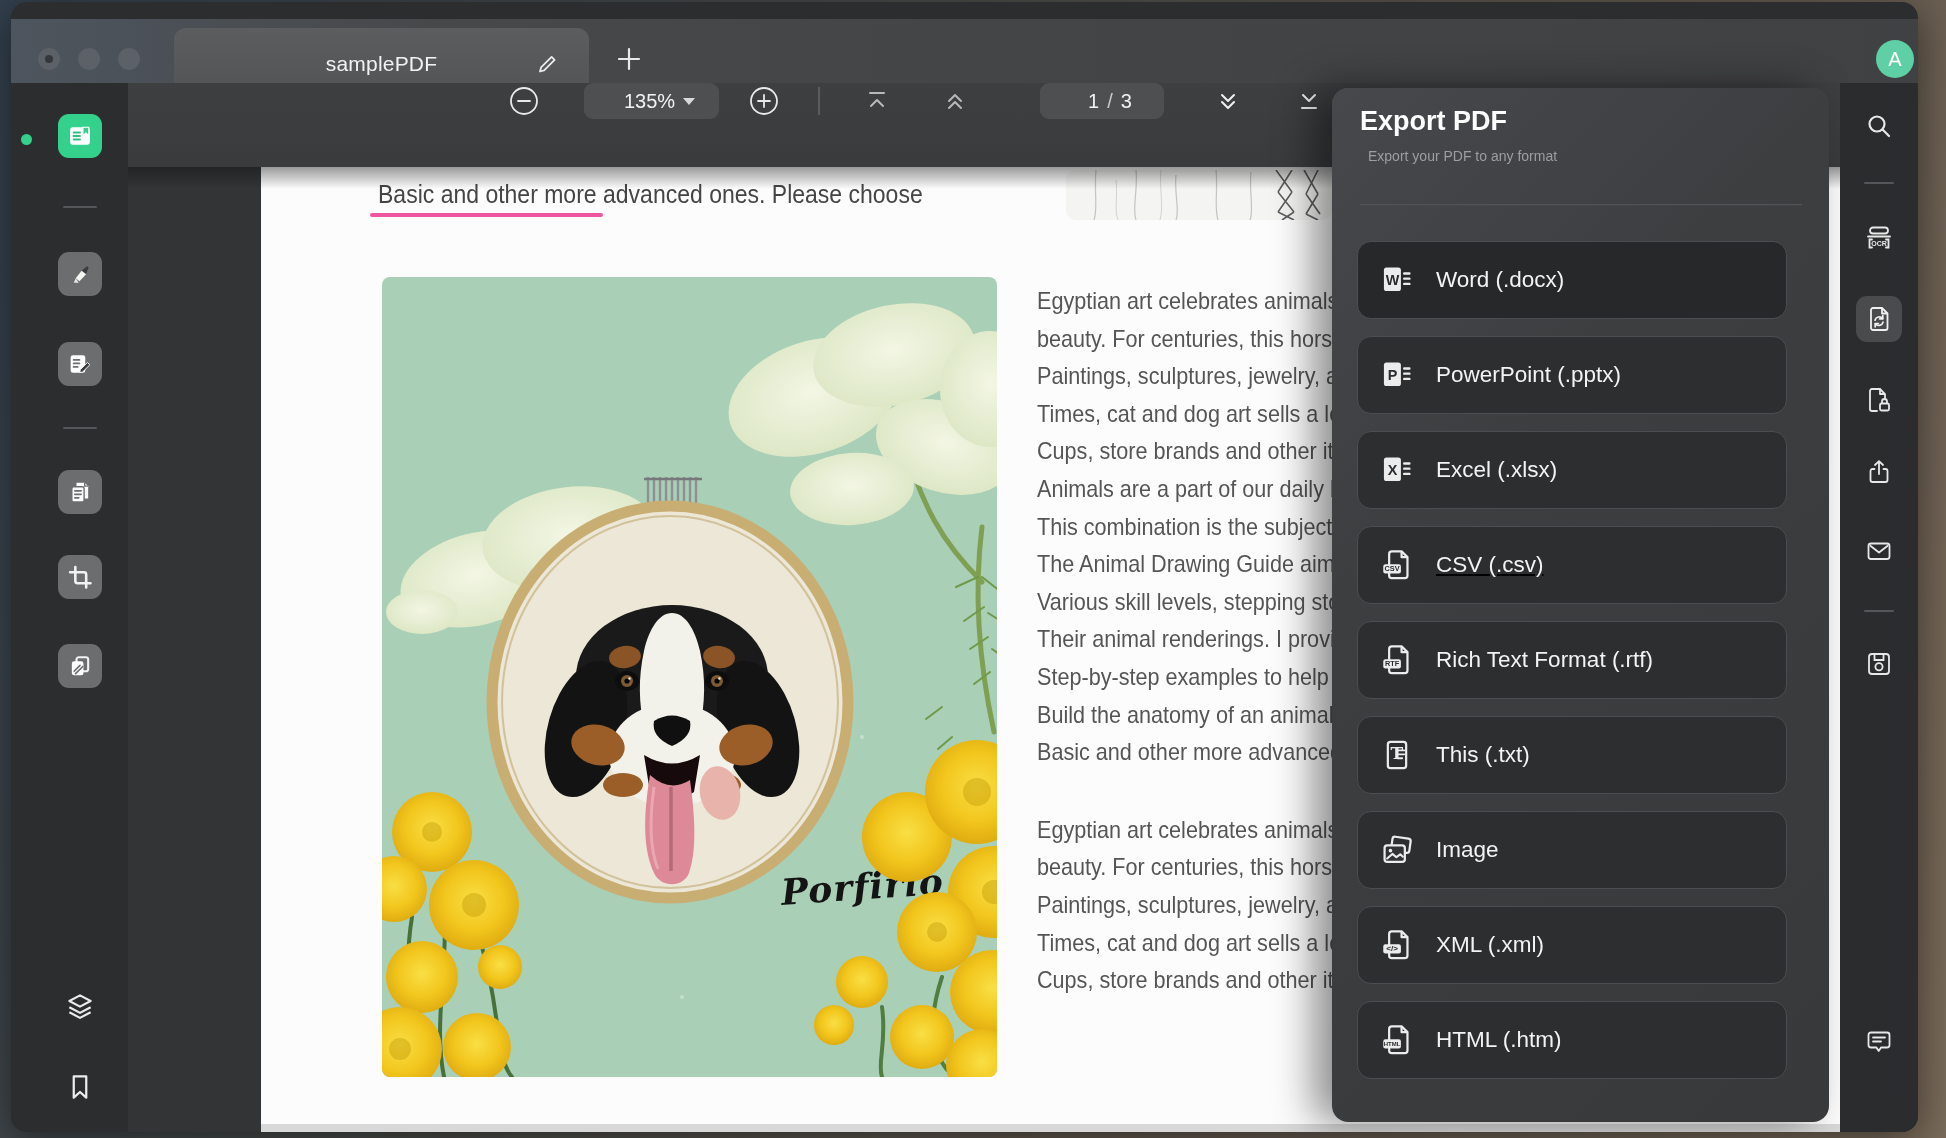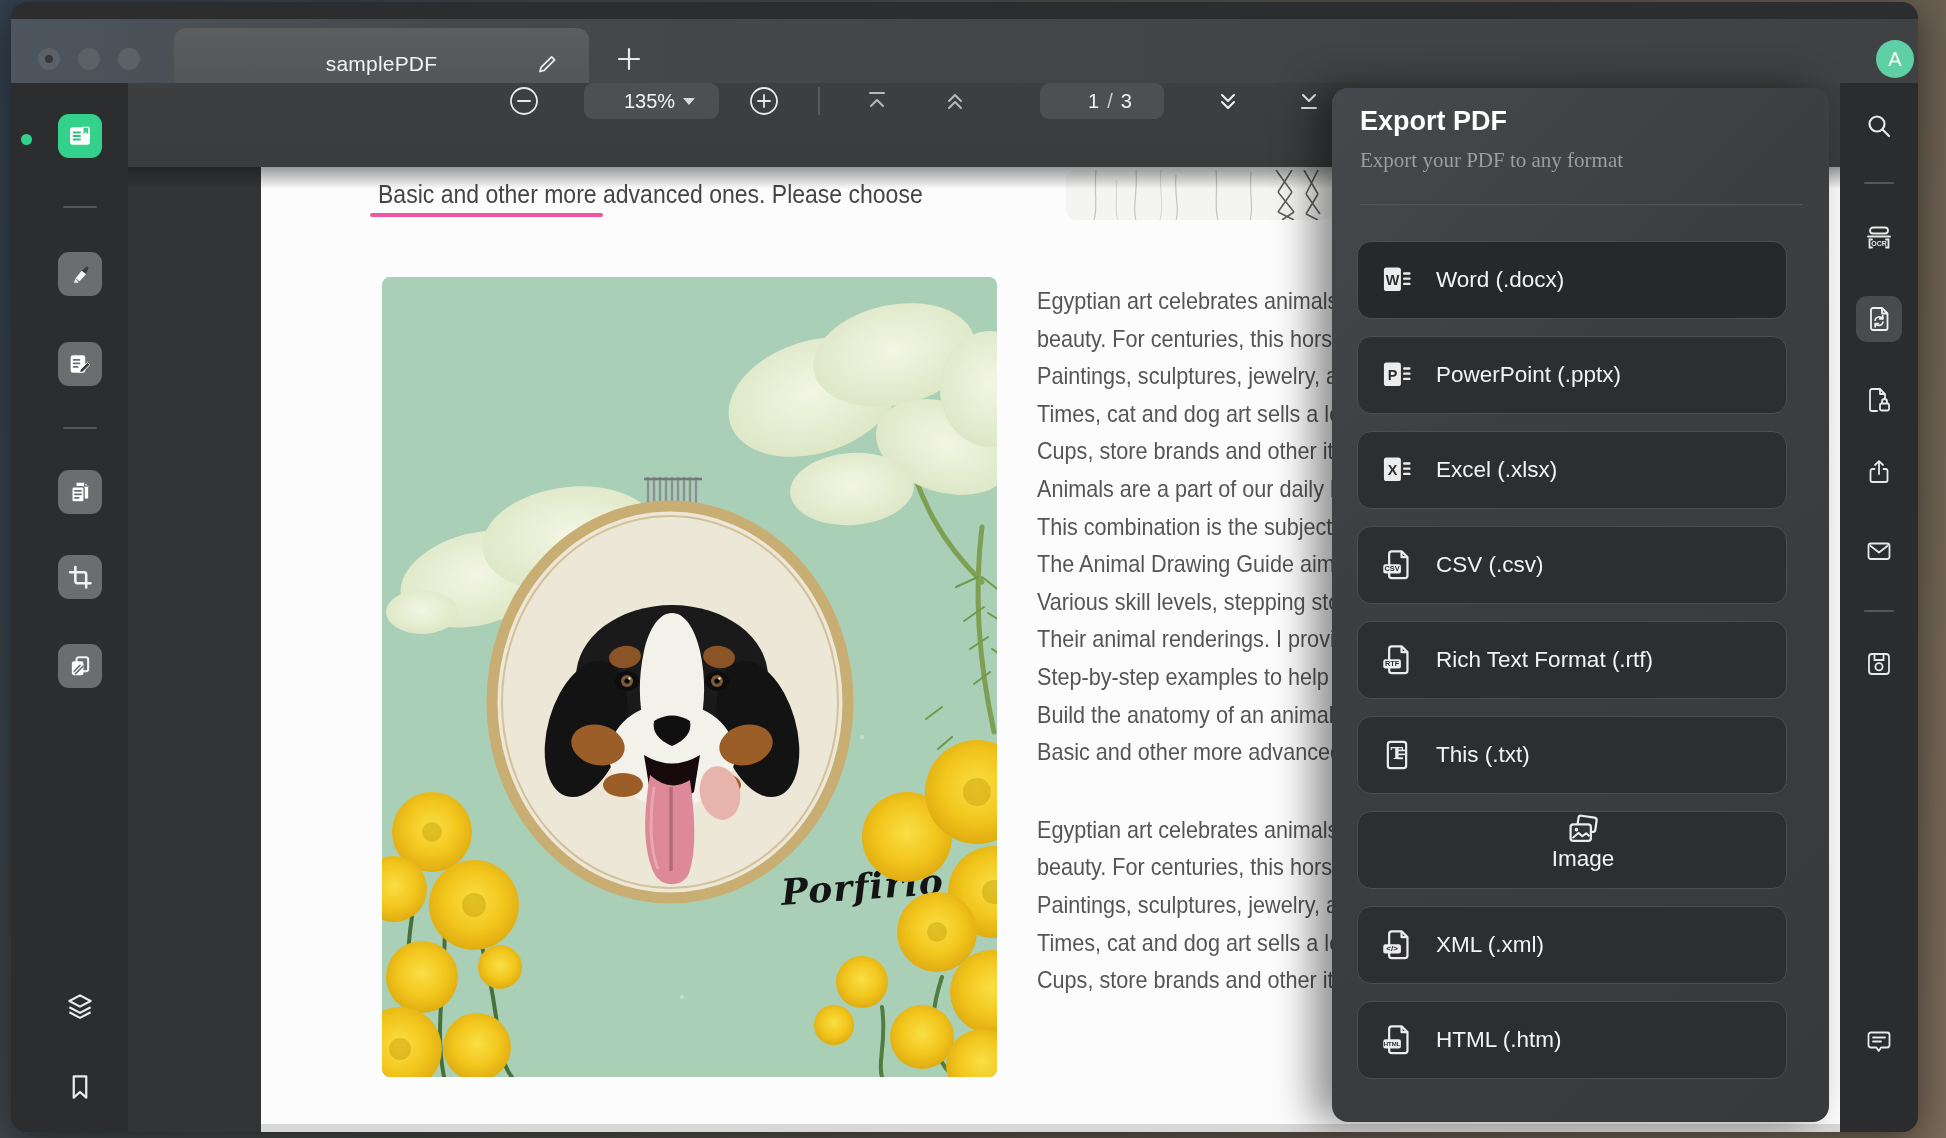--- a/index.html
+++ b/index.html
@@ -51,21 +51,21 @@
   .tb-ico{position:absolute;width:30px;height:30px;top:84px;}
   .tb-box{position:absolute;top:81px;height:36px;border-radius:9px;background:#4e4f51;
     display:flex;align-items:center;justify-content:center;color:#f2f2f2;font-size:20px;gap:8px;padding-left:16px;}
   .tb-div{position:absolute;left:807px;top:85px;width:2px;height:28px;background:#5a5b5d;}
   .caret{width:0;height:0;border-left:6px solid transparent;border-right:6px solid transparent;border-top:7px solid #d9d9d9;}
   
   .panel{position:absolute;left:1321px;top:86px;width:497px;height:1034px;border-radius:16px;
     background:linear-gradient(135deg,#47484b 0%,#3d3e40 35%,#38393b 100%);
     box-shadow:-18px 0 40px rgba(0,0,0,.45);}
   .panel-title{position:absolute;left:28px;top:18px;color:#fff;font-size:27px;font-weight:bold;}
-  .panel-sub{position:absolute;left:28px;top:60px;color:#9d9ea0;font-size:21px;font-family:Liberation Serif, serif;}
+  .panel-sub{position:absolute;left:36px;top:60px;color:#9d9ea0;font-size:14px;}
   .panel-div{position:absolute;left:28px;top:116px;width:442px;height:1px;background:#54555735;border-top:1px solid #525356;}
   .fmt-btn{position:absolute;left:25px;width:430px;height:78px;border-radius:14px;background:#2d2e30;
     border:1px solid #4c4d50;box-sizing:border-box;display:flex;align-items:center;cursor:pointer;}
   .fmt-btn.first{background:#27282a;}
   .fmt-btn .fico{width:34px;height:34px;margin-left:22px;flex:0 0 auto;}
   .fmt-btn .flabel{margin-left:22px;color:#f3f3f3;font-size:22.5px;}
   
   .rsb{position:absolute;left:1829px;top:81px;width:78px;height:1049px;background:#2b2c2d;}
   .rsb-ico{position:absolute;left:1853px;width:30px;height:30px;}
   .rsb-div{position:absolute;left:1853px;width:30px;height:2px;background:#55565a;border-radius:2px;}
@@ -432,21 +432,21 @@
         <div class="fmt-btn" style="top: 343px;">
           <span class="fico">
             <svg viewBox="0 0 26 26" width="34" height="34">
               <rect x="3" y="3.5" width="13" height="18" rx="2" fill="#ececec"></rect>
               <text x="9.5" y="16.5" text-anchor="middle" font-size="11" font-weight="bold" fill="#2b2c2e" font-family="Liberation Sans,sans-serif">X</text>
               <path d="M18.5 8h4M18.5 12h4M18.5 16h4" stroke="#ececec" stroke-width="1.8" stroke-linecap="round"></path>
             </svg>
           </span>
           <span class="flabel">Excel (.xlsx)</span>
         </div>
-        <div class="fmt-btn" style="top: 438px;">
+        <div class="fmt-btn" style="top: 438px; text-decoration: underline;">
           <span class="fico">
             <svg viewBox="0 0 26 26" width="34" height="34">
               <path d="M9 2.5h7.5l4.5 4.5v14a2 2 0 0 1-2 2H9a2 2 0 0 1-2-2v-16.5a2 2 0 0 1 2-2z" fill="none" stroke="#ececec" stroke-width="1.7" stroke-linejoin="round"></path>
               <path d="M16.5 2.5V7h4.5" fill="none" stroke="#ececec" stroke-width="1.7" stroke-linejoin="round"></path>
               <rect x="2.5" y="12.5" width="13.5" height="7" rx="1.6" fill="#ececec"></rect>
               <text x="9.2" y="17.8" text-anchor="middle" font-size="5.6" font-weight="bold" fill="#2b2c2e" font-family="Liberation Sans,sans-serif">CSV</text>
             </svg>
           </span>
           <span class="flabel">CSV (.csv)</span>
         </div>
@@ -464,21 +464,21 @@
         <div class="fmt-btn" style="top: 628px;">
           <span class="fico">
             <svg viewBox="0 0 26 26" width="34" height="34">
               <path d="M8 3h10a2 2 0 0 1 2 2v16a2 2 0 0 1-2 2H8a2 2 0 0 1-2-2V5a2 2 0 0 1 2-2z" fill="none" stroke="#ececec" stroke-width="1.7"></path>
               <text x="8" y="16" font-size="13" font-weight="bold" font-family="DejaVu Serif,serif" fill="#ececec">T</text>
               <path d="M13.5 9.5h5M13.5 12.5h5M13.5 15.5h3.5" stroke="#ececec" stroke-width="1.4" stroke-linecap="round"></path>
             </svg>
           </span>
           <span class="flabel">This (.txt)</span>
         </div>
-        <div class="fmt-btn" style="top: 723px; flex-direction: column;">
+        <div class="fmt-btn" style="top: 723px;">
           <span class="fico">
             <svg viewBox="0 0 26 26" width="34" height="34">
               <rect x="9" y="3.5" width="14" height="11" rx="2" fill="none" stroke="#ececec" stroke-width="1.7" transform="rotate(8 16 9)"></rect>
               <rect x="3.5" y="9.5" width="15.5" height="12.5" rx="2" fill="#323335" stroke="#ececec" stroke-width="1.7"></rect>
               <circle cx="8" cy="13.5" r="1.4" fill="#ececec"></circle>
               <path d="M5.5 19.5l4-3.5 3 2.5 3-2.2 2 1.8" fill="none" stroke="#ececec" stroke-width="1.6" stroke-linecap="round" stroke-linejoin="round"></path>
             </svg>
           </span>
           <span class="flabel">Image</span>
         </div>

